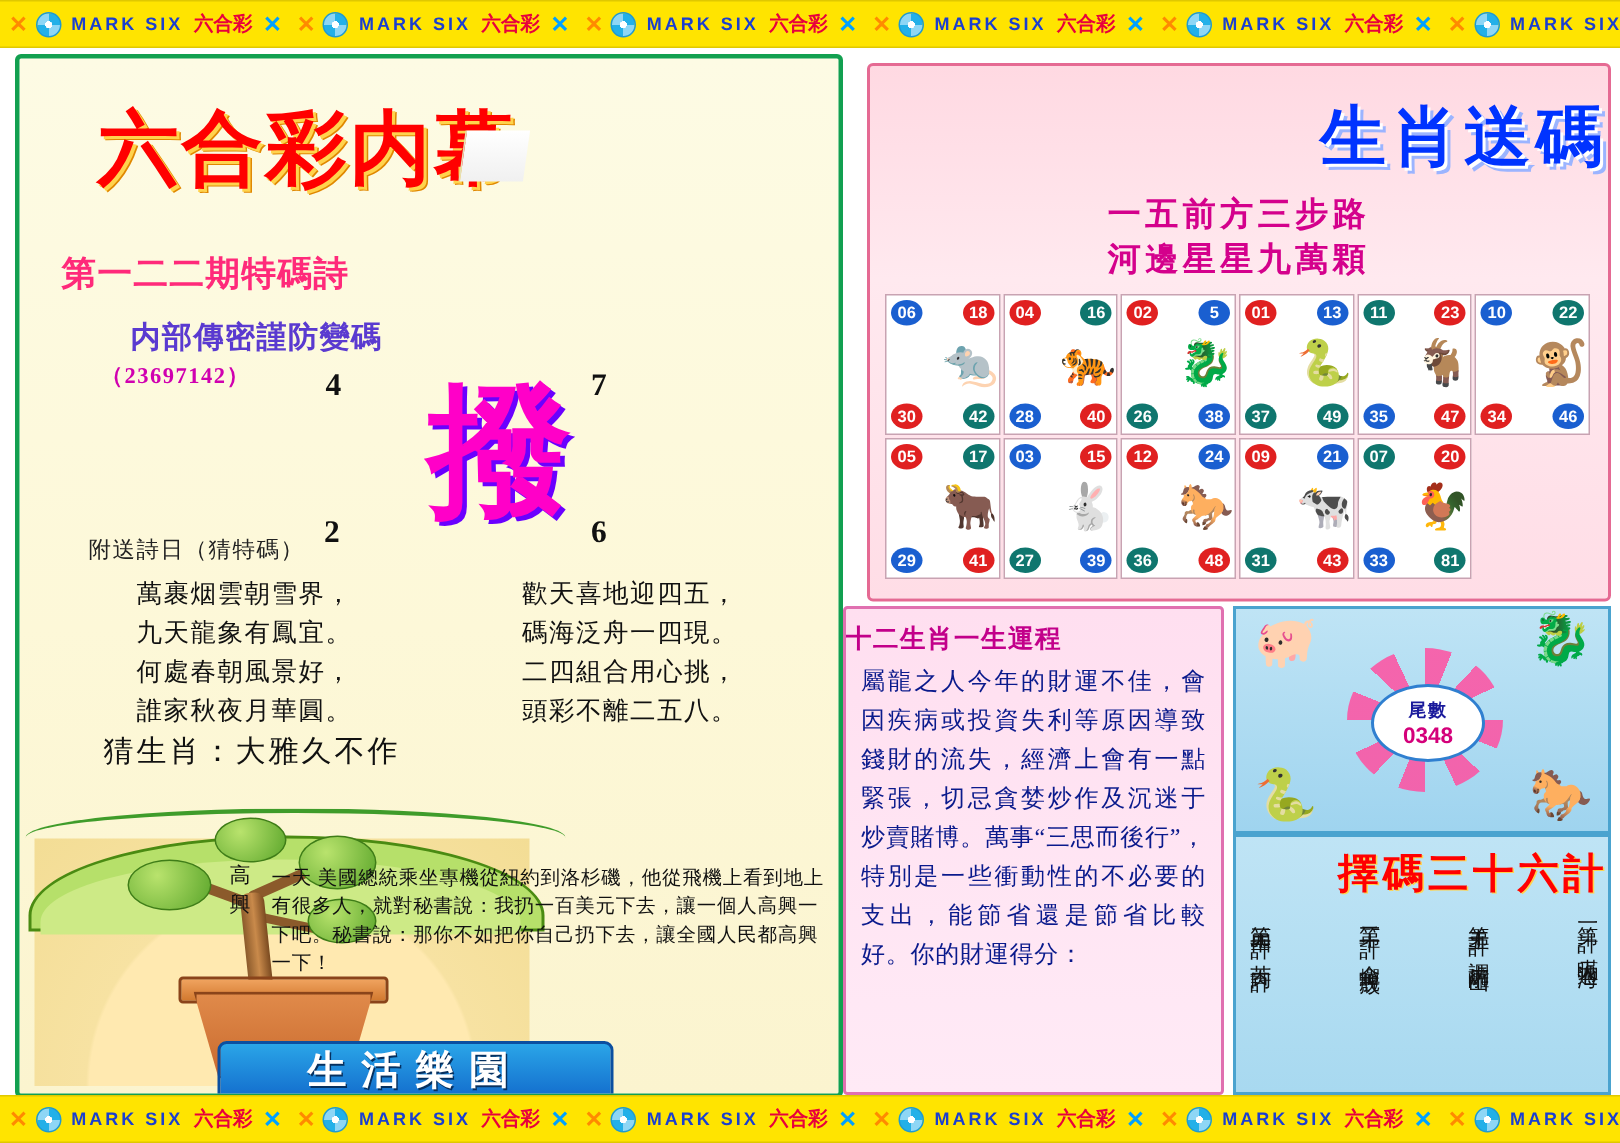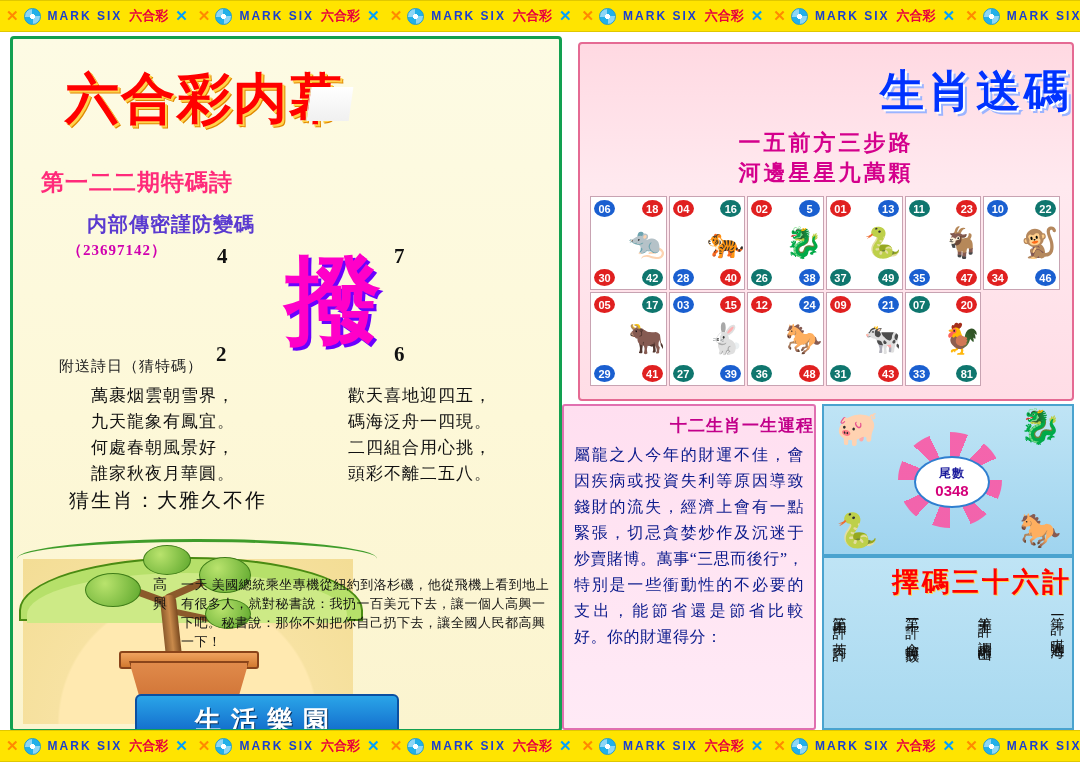--- a/index.html
+++ b/index.html
@@ -139,24 +139,24 @@
   .leafcluster{
     position:absolute;border-radius:50%;
     background:radial-gradient(circle at 35% 30%, #b9e36d, #5aa52a);
     border:1px solid #3f7d18;
   }
   .vine{
     position:absolute;left:4px;top:0px;width:360px;height:36px;
     border-top:3px solid #3f9c2a;border-radius:50%;
   }
   .banner{
-    position:absolute;left:122px;top:155px;width:260px;height:42px;
+    position:absolute;left:132px;top:155px;width:260px;height:42px;
     background:linear-gradient(180deg,#2aa5e8,#0f63c8);
     border:2px solid #0b4fa0;border-radius:6px;
-    display:flex;align-items:flex-end;justify-content:center;
+    display:flex;align-items:flex-start;justify-content:center;
   }
   .banner span{
     color:#ffffff;font-size:26px;font-weight:bold;letter-spacing:10px;
     text-shadow:1px 1px 0 #06305f;
   }
   .joke{
     position:absolute;left:168px;top:536px;width:372px;
     font-size:13px;color:#111;line-height:19px;letter-spacing:0.5px;
   }
   .joke .kx{
@@ -202,21 +202,21 @@
   .green{background:#0f766e;}
   .animal{font-size:30px;line-height:1;}
 
   
   .fortune-card{
     position:absolute;left:562px;top:404px;width:250px;height:322px;
     background:linear-gradient(180deg,#ffdff0 0%,#ffeaf6 100%);
     border:2px solid #e070b0;border-radius:3px;
   }
   .fortune-title{
-    position:absolute;left:0;right:0;top:8px;text-align:right;
+    position:absolute;left:0;right:0;top:8px;text-align:left;
     font-size:17px;color:#c2008a;font-weight:bold;letter-spacing:1px;
   }
   .fortune-body{
     position:absolute;left:10px;right:10px;top:36px;
     font-size:16px;line-height:26px;color:#0a1a8c;letter-spacing:0.5px;
     text-align:justify;
   }
 
   
   .tail-card{

